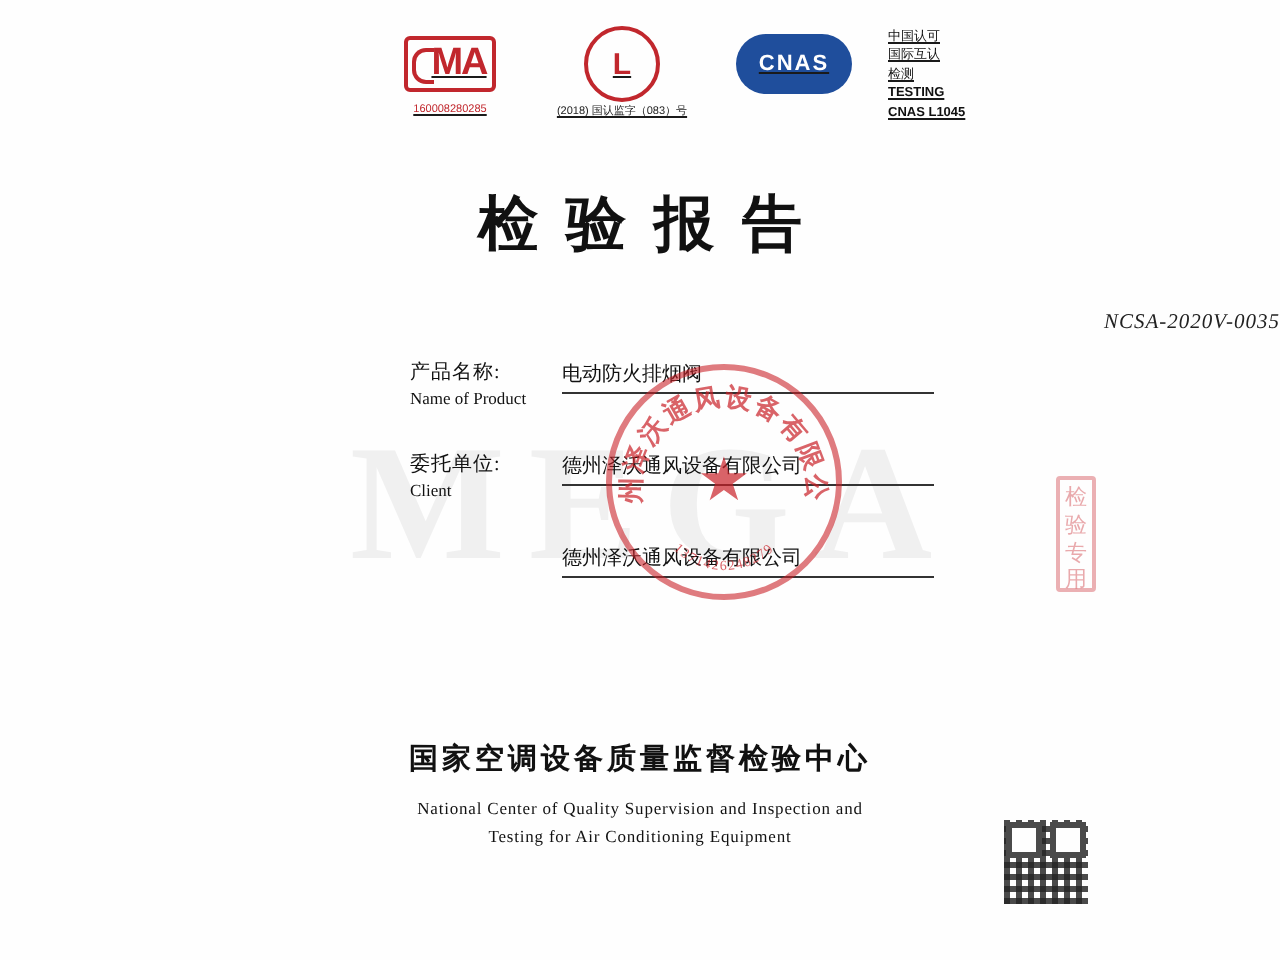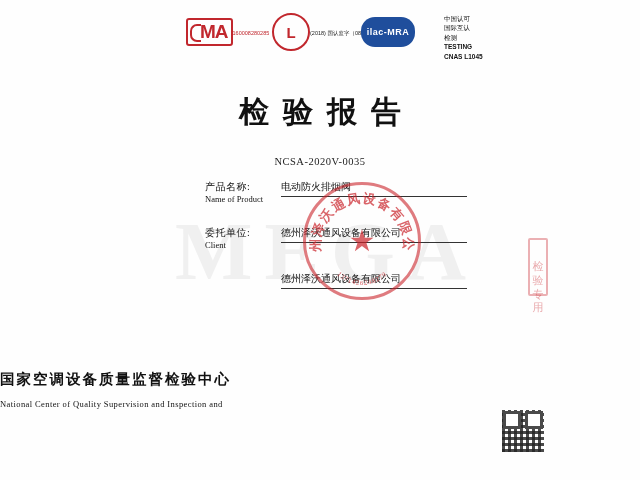--- a/index.html
+++ b/index.html
@@ -29,23 +29,24 @@
     left: 186px;
     top: 14px;
     width: 320px;
     height: 62px;
     display: flex;
     align-items: flex-start;
     justify-content: space-between;
   }
   .cert-item {
     display: flex;
-    flex-direction: row;
+    flex-direction: column;
     align-items: center;
     width: 78px;
+    text-decoration: underline;
   }
   .cert-mark {
     position: relative;
     width: 60px;
     height: 36px;
     display: flex;
     align-items: center;
     justify-content: center;
   }
   .mark-cma {
@@ -147,25 +148,26 @@
     text-align: center;
     font-family: "Liberation Serif", serif;
     font-size: 22px;
     letter-spacing: 3px;
     color: #111;
   }
   .report-no {
     position: absolute;
     top: 156px;
     left: 0; right: 0;
-    text-align: center;
+    text-align: right;
     font-family: "Liberation Serif", serif;
     font-size: 10.5px;
     letter-spacing: 0.5px;
     color: #222;
+    font-style: italic;
   }
 
   
   .fields {
     position: absolute;
     top: 180px;
     left: 205px;
     width: 262px;
   }
   .field-row {
@@ -202,21 +204,21 @@
     color: #111;
     white-space: nowrap;
     overflow: hidden;
   }
 
   
   .footer {
     position: absolute;
     top: 370px;
     left: 0; right: 0;
-    text-align: left;
+    text-align: center;
   }
   .footer-cn {
     font-size: 14.5px;
     font-weight: bold;
     letter-spacing: 2px;
     color: #111;
   }
   .footer-en {
     margin-top: 8px;
     font-size: 8.5px;
@@ -284,21 +286,21 @@
     right: 92px;
     top: 238px;
     width: 20px;
     height: 58px;
     border: 2px solid rgba(201,32,39,0.35);
     border-radius: 2px;
     color: rgba(201,32,39,0.38);
     font-size: 11px;
     line-height: 1.25;
     text-align: center;
-    padding-top: 20px;
+    padding-top: 3px;
     box-sizing: border-box;
     pointer-events: none;
   }
 
   
   .qr {
     position: absolute;
     right: 96px;
     bottom: 28px;
     width: 42px;
@@ -337,26 +339,26 @@
 
     <div class="cert-item">
       <div class="cert-mark">
         <div class="mark-cnas-circle">
           <span>L</span>
         </div>
       </div>
       <div class="cert-sub dark">(2018) 国认监字（083）号</div>
     </div>
 
+
     <div class="cert-item">
       <div class="cert-mark">
-        <div class="mark-ilac">ilac-MRA</div>
-      </div>
-    </div>
-
+        <div class="mark-cnas2">CNAS</div>
+      </div>
+    </div>
 
     <div class="cert-item" style="width:62px;align-items:flex-start;">
       <div class="cnas-text-block">
         <div>中国认可</div>
         <div>国际互认</div>
         <div>检测</div>
         <div class="b">TESTING</div>
         <div class="b">CNAS L1045</div>
       </div>
     </div>
@@ -406,18 +408,19 @@
     </svg>
     <div class="star">★</div>
   </div>
 
   <div class="side-seal">检验专用</div>
 
   <div class="footer">
     <div class="footer-cn">国家空调设备质量监督检验中心</div>
     <div class="footer-en">
       <div>National Center of Quality Supervision and Inspection and</div>
+      <div>Testing for Air Conditioning Equipment</div>
     </div>
   </div>
 
   <div class="qr"></div>
 
 </div>
 
 </body></html>

